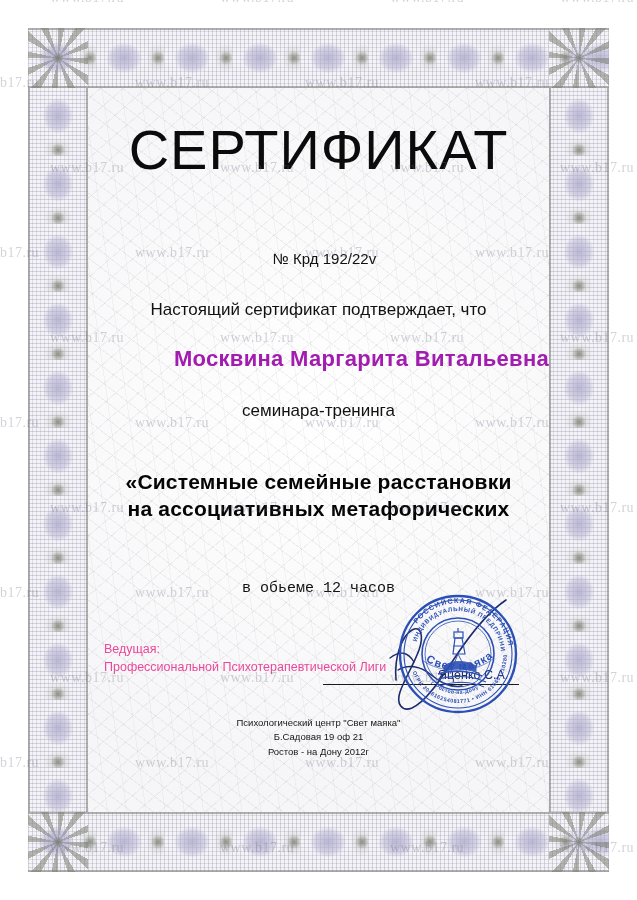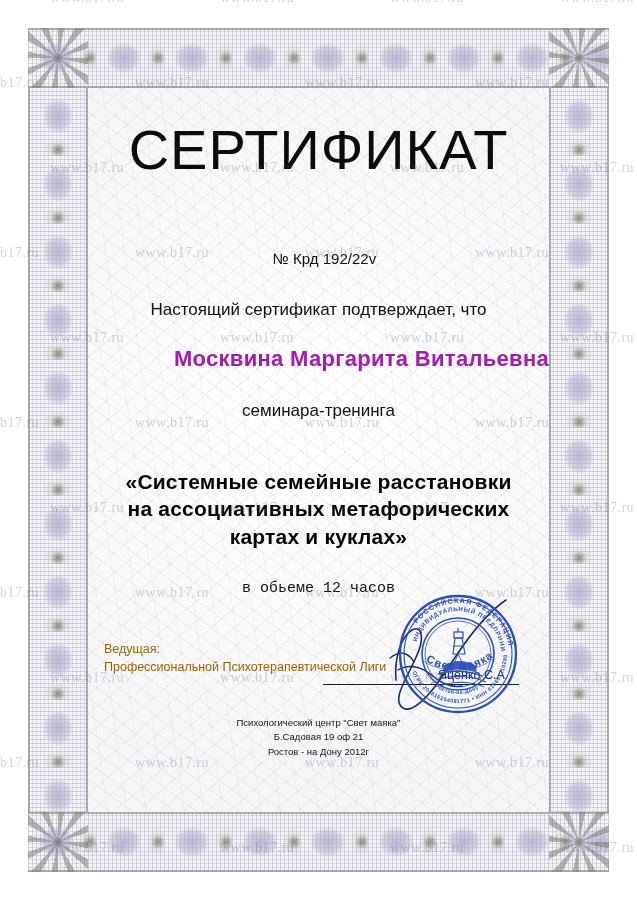--- a/index.html
+++ b/index.html
@@ -186,21 +186,21 @@
   }
 
   
   .sign-block {
     position: absolute;
     left: 16px;
     top: 552px;
     text-align: left;
     font-size: 12.5px;
     line-height: 1.45;
-    color: #a16207;
+    color: #ec4899;
   }
   .sign-rule {
     position: absolute;
     left: 235px;
     top: 596px;
     width: 196px;
     height: 1px;
     background: #1a1a1a;
   }
   .sign-name {
@@ -292,21 +292,20 @@
 
     <div class="recipient-name">Москвина Маргарита Витальевна</div>
 
     <div class="program-lines">
       <div>семинара-тренинга</div>
     </div>
 
     <div class="course-title">
       <div>«Системные семейные расстановки</div>
       <div>на ассоциативных метафорических</div>
-      <div>картах и куклах»</div>
     </div>
 
     <div class="hours-line">в обьеме 12 часов</div>
 
     <div class="sign-block">
       <div>Ведущая:</div>
       <div>Профессиональной Психотерапевтической Лиги</div>
     </div>
     <div class="sign-rule"></div>
     <div class="sign-name">Яценко С.А.</div>

